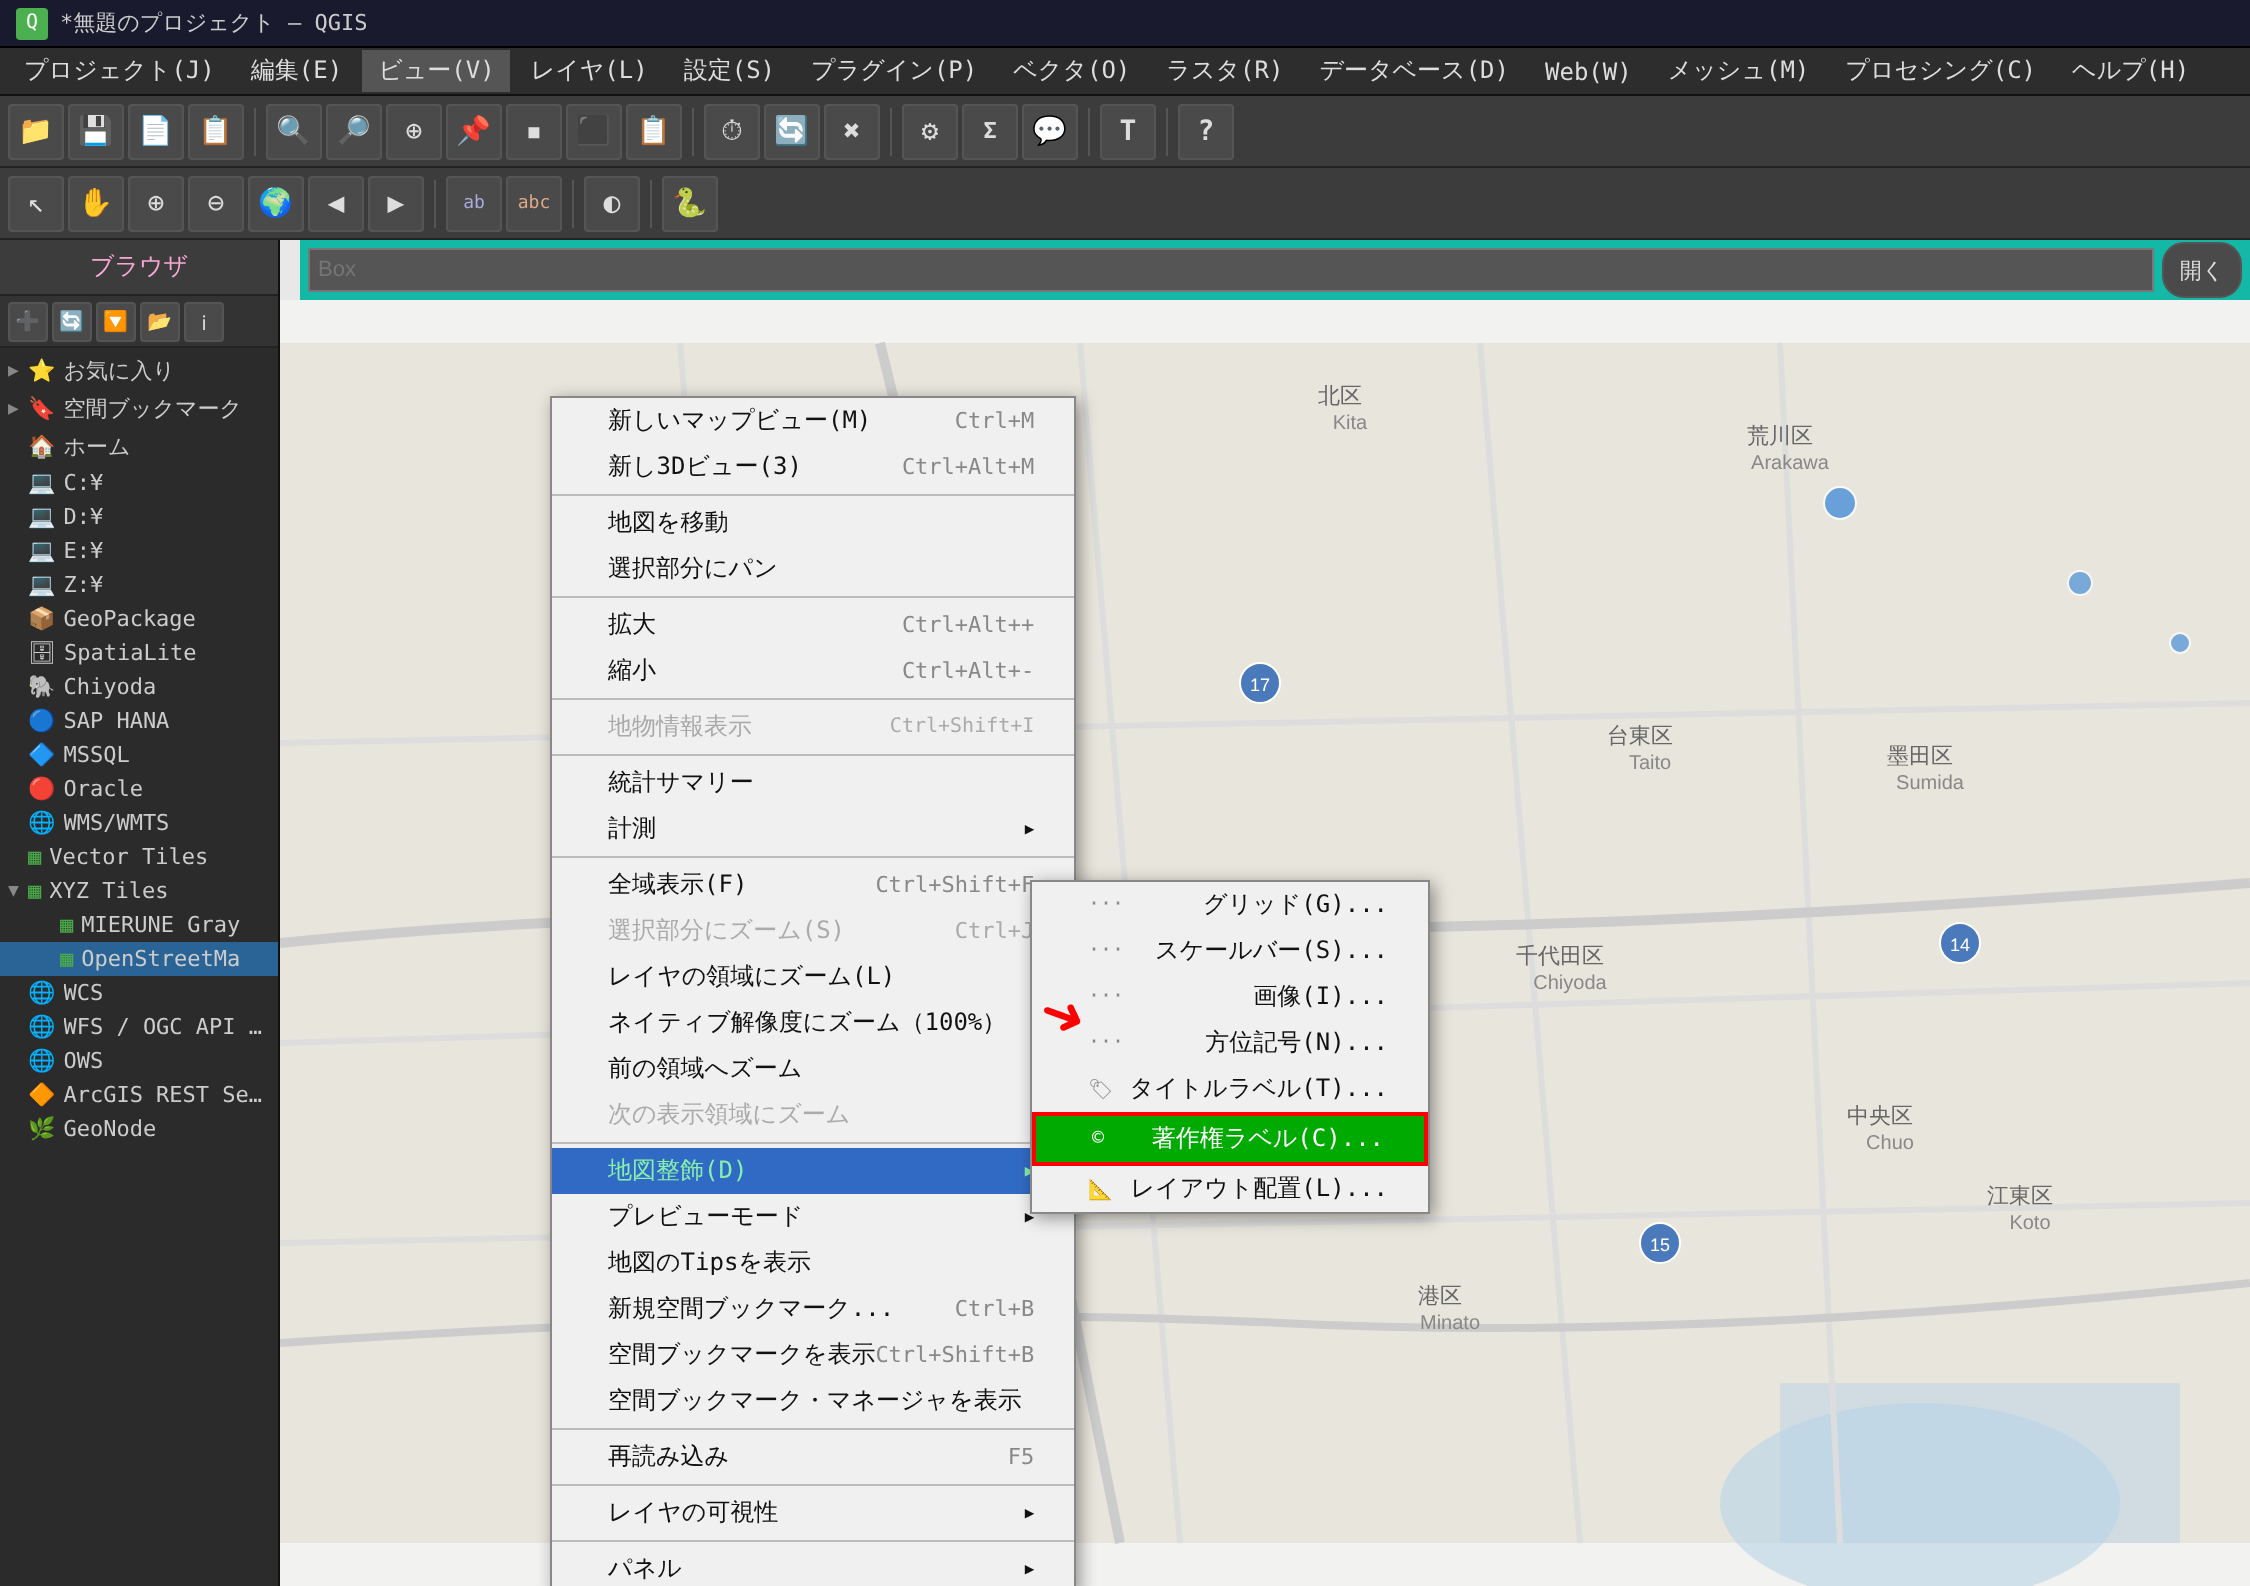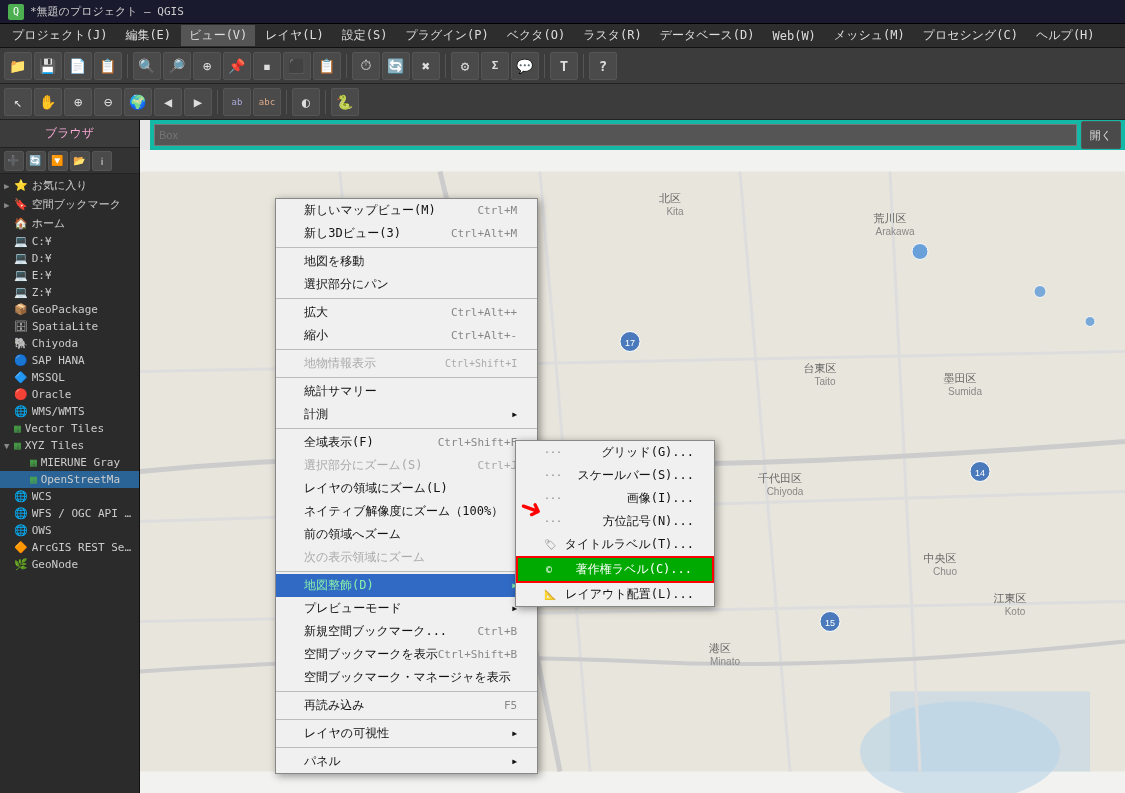--- a/index.html
+++ b/index.html
@@ -481,21 +481,21 @@
         <span class="icon">🌿</span>
         <span class="label">GeoNode</span>
       </div>
     </div>
   </div>
 
   <div id="map-area">
 
     <div class="search-bar">
       <input class="search-input" type="text" placeholder="Box" style="">
-      <div class="tb-btn" style="width:40px; font-size:11px;">開く</div>
+      <div class="tb-btn" style="width:40px; font-size:11px;border-radius:11px;">開く</div>
     </div>
 
     <div class="map-canvas" style="margin-top:30px; height: calc(100% - 30px);">
       <svg width="100%" height="100%" viewBox="0 0 985 600" xmlns="http://www.w3.org/2000/svg">
 
         <rect width="985" height="600" fill="#e8e5dc"></rect>
 
         <ellipse cx="820" cy="580" rx="100" ry="50" fill="#b8d4e8" opacity="0.6"></ellipse>
         <rect x="750" y="520" width="200" height="80" fill="#b8d4e8" opacity="0.5"></rect>
 
@@ -619,20 +619,23 @@
             <span>次の表示領域にズーム</span>
           </div>
           <div class="menu-sep"></div>
           <div class="menu-section-item has-submenu active">
             <span>地図整飾(D)</span>
           </div>
           <div class="menu-section-item has-submenu">
             <span>プレビューモード</span>
           </div>
           <div class="menu-section-item">
+            <span>地図のTipsを表示</span>
+          </div>
+          <div class="menu-section-item">
             <span>新規空間ブックマーク...</span>
             <span style="color:#888;font-size:11px;">Ctrl+B</span>
           </div>
           <div class="menu-section-item">
             <span>空間ブックマークを表示</span>
             <span style="color:#888;font-size:11px;">Ctrl+Shift+B</span>
           </div>
           <div class="menu-section-item">
             <span>空間ブックマーク・マネージャを表示</span>
           </div>

